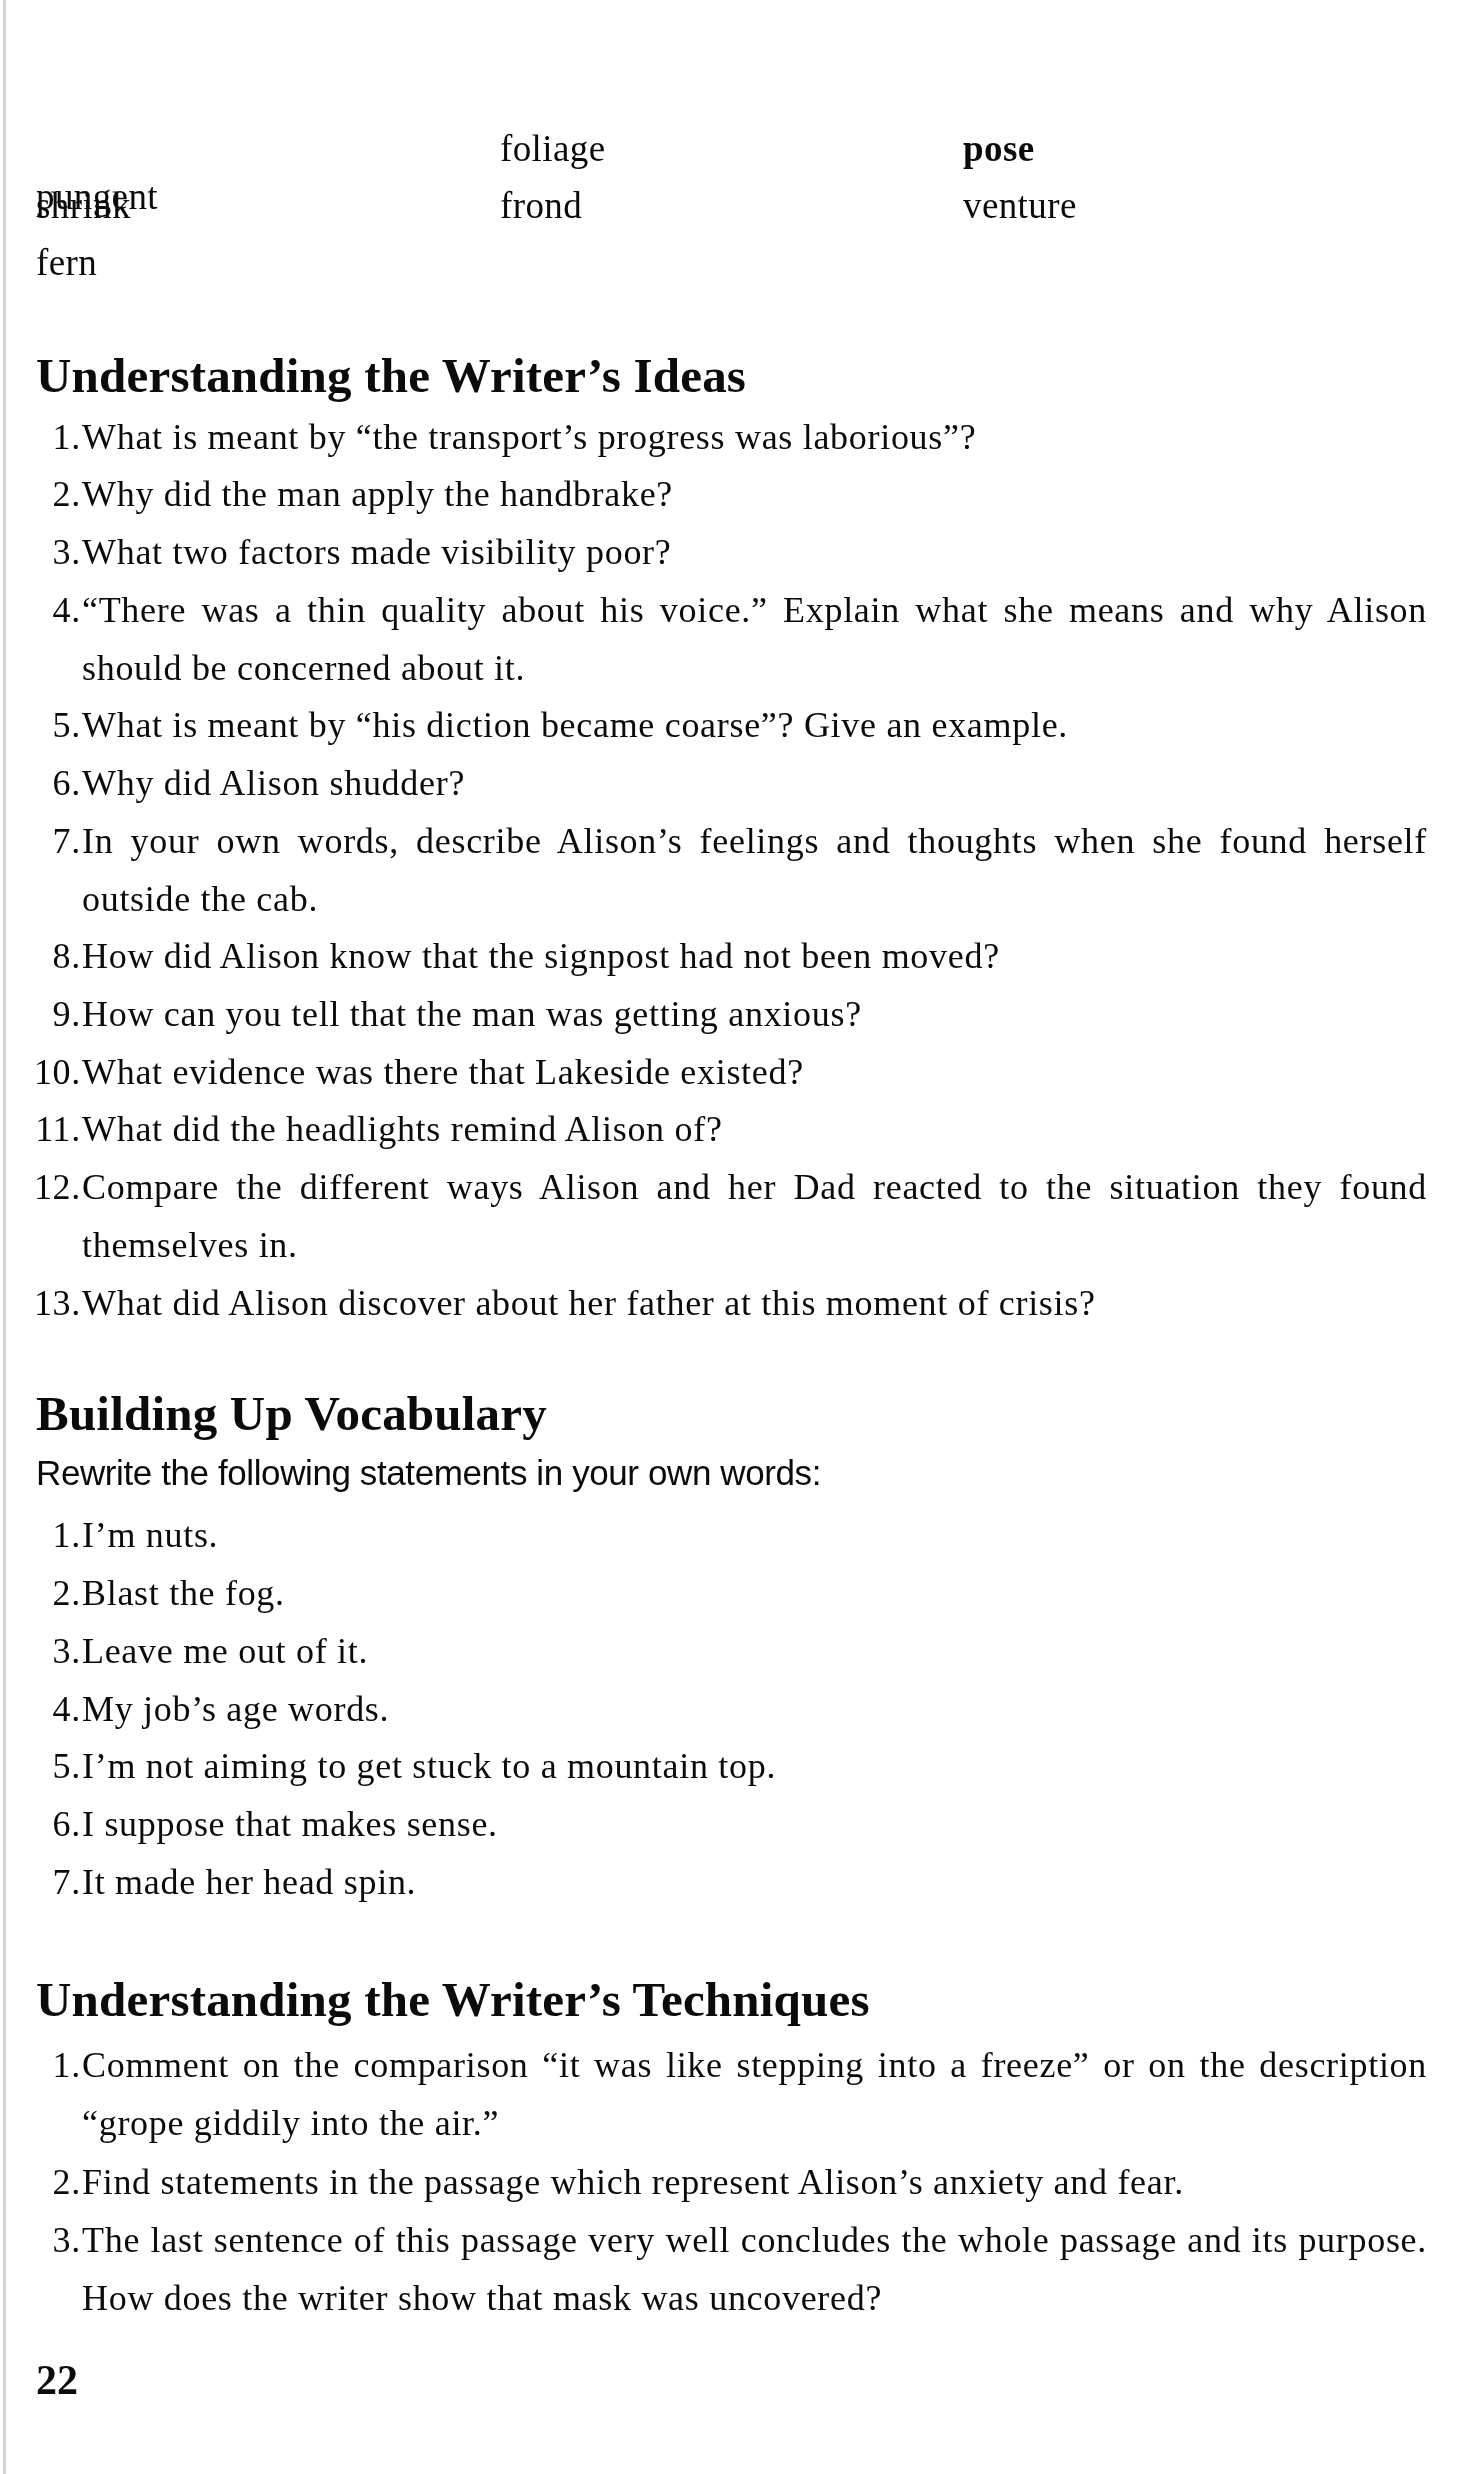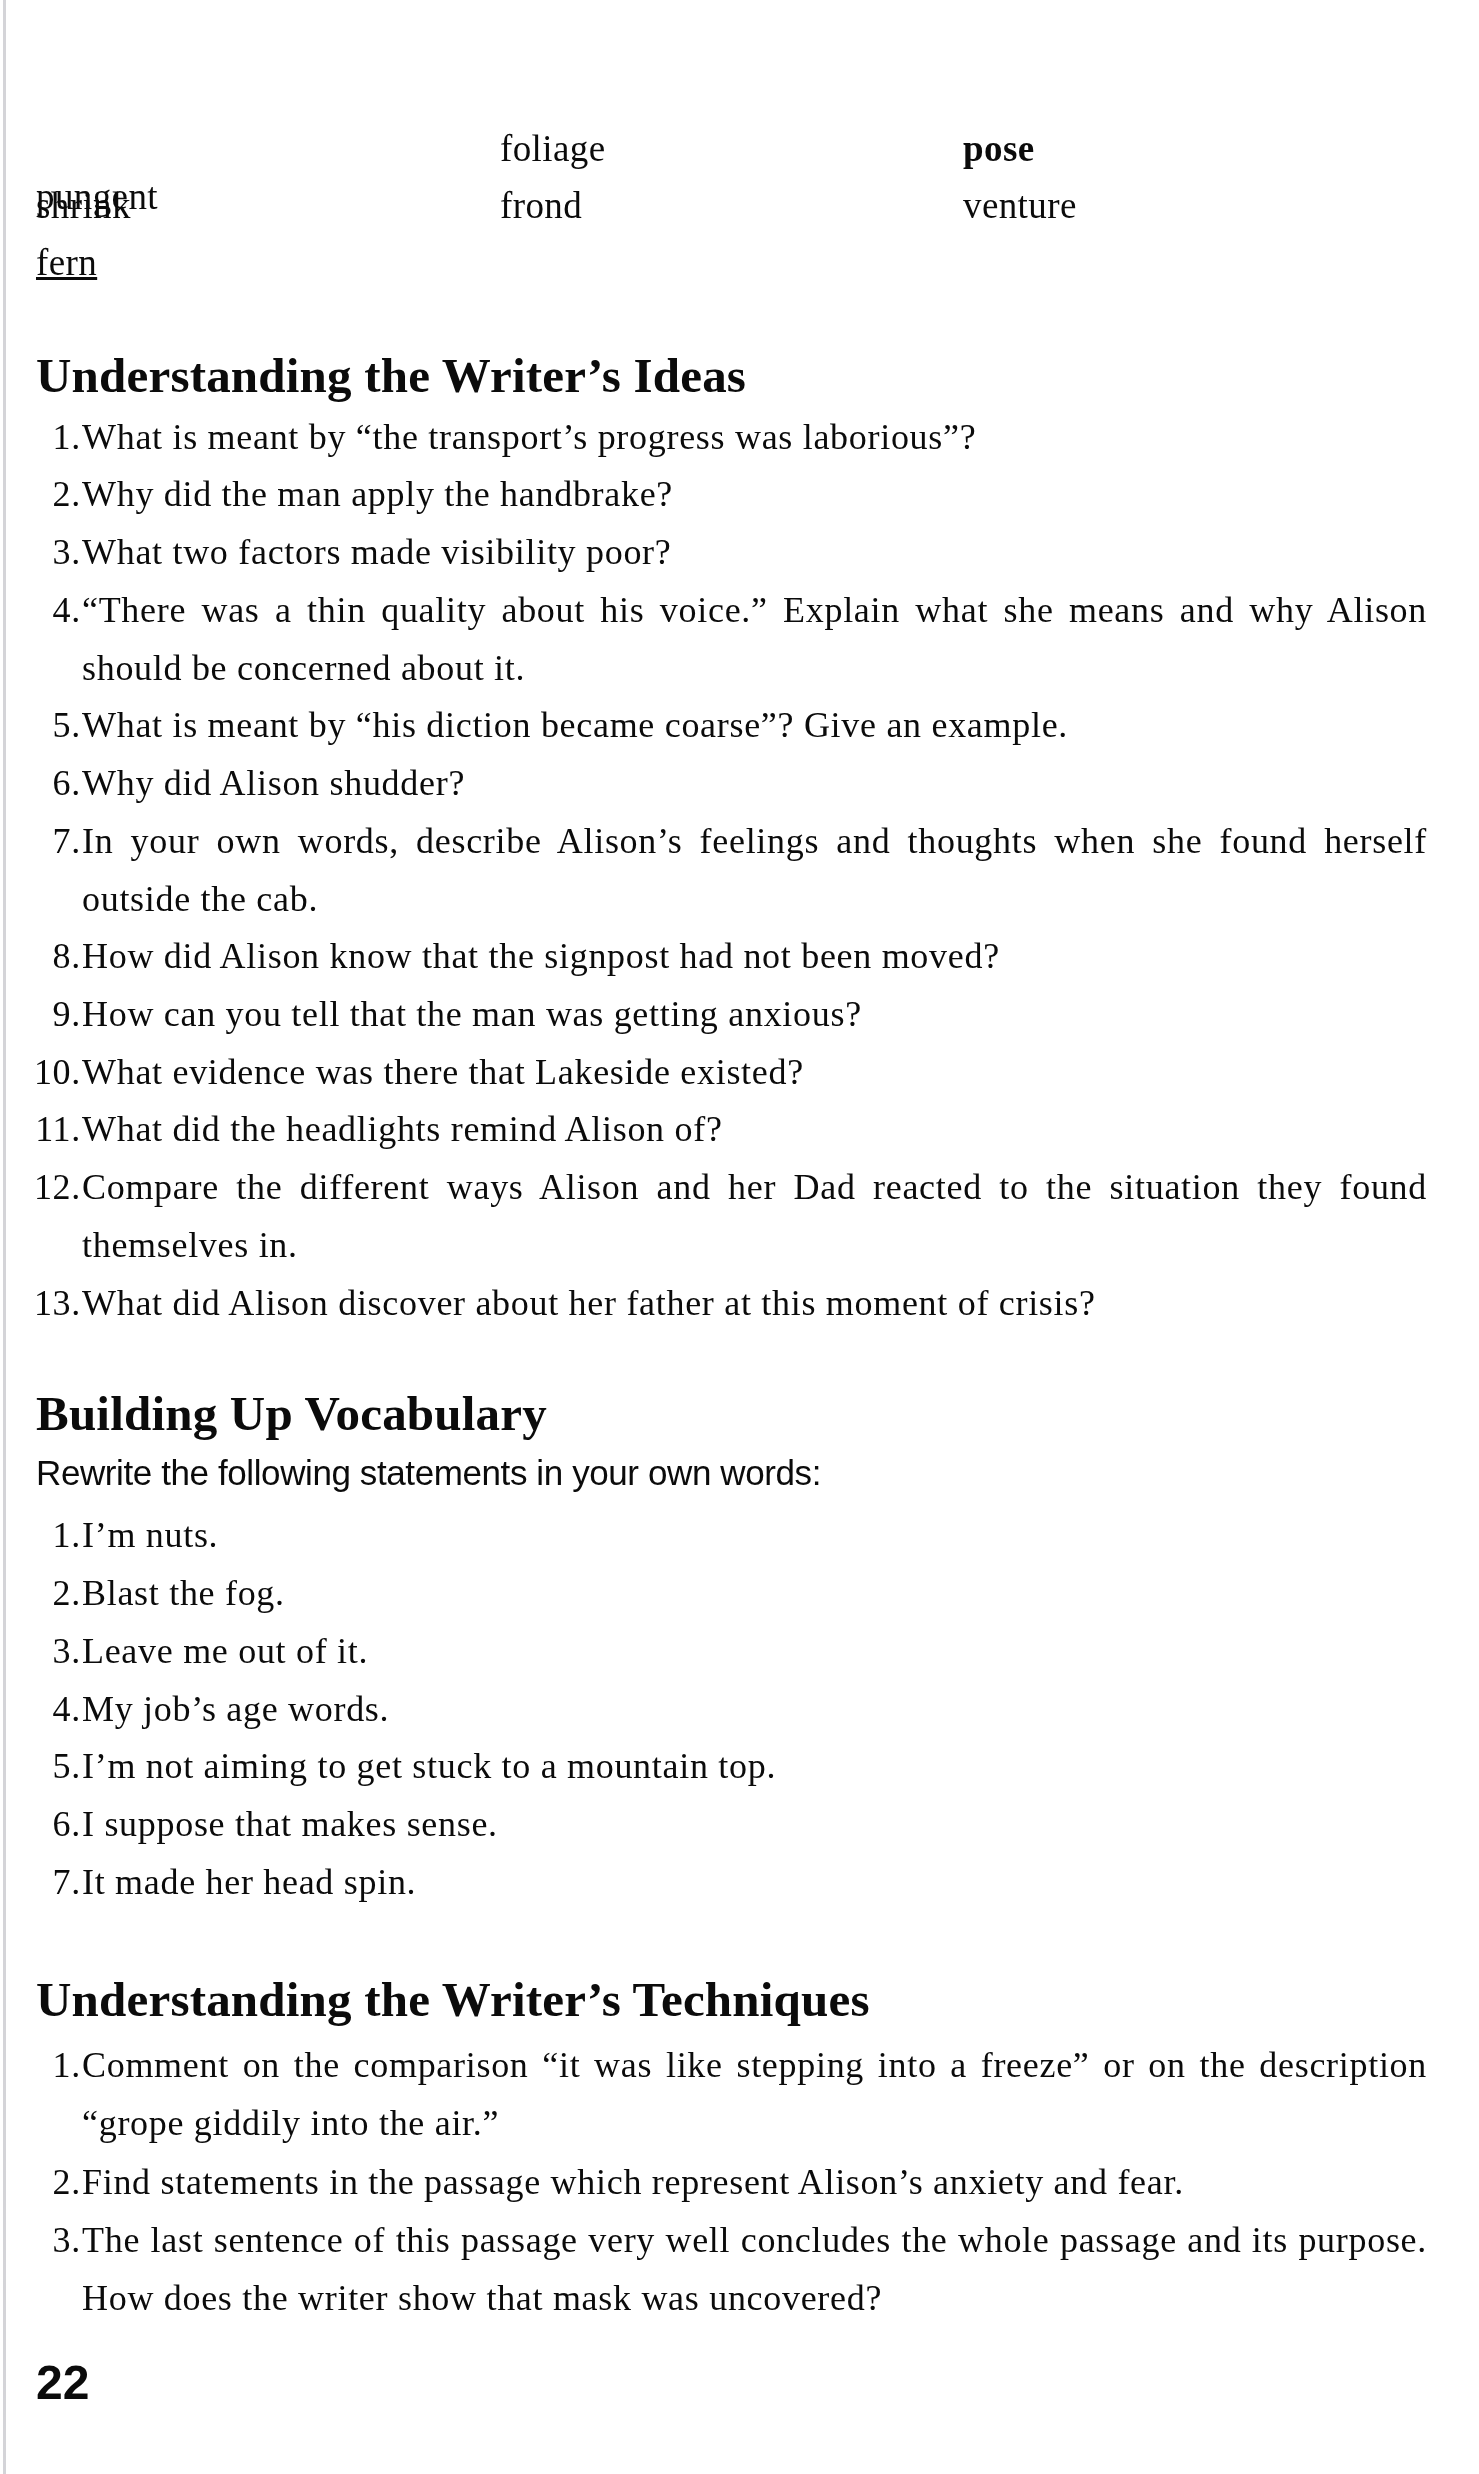--- a/index.html
+++ b/index.html
@@ -5,31 +5,31 @@
   html, body { margin: 0; padding: 0; background: #ffffff; }
   body { width: 1479px; height: 2475px; position: relative; overflow: hidden; color: #0b0b0b; }
   .page-edge { position: absolute; left: 3.3px; top: 0; width: 2.5px; height: 2475px; background: #d4d4d8; }
   .serif { font-family: "Liberation Serif", "DejaVu Serif", serif; }
   .word { position: absolute; font-size: 37px; line-height: 1; letter-spacing: 0.4px; }
   .heading { position: absolute; left: 36px; font-family: "Liberation Serif", serif; font-weight: bold; font-size: 49px; line-height: 1; letter-spacing: 0.2px; }
   .item { position: absolute; left: 0; width: 1427px; font-family: "Liberation Serif", serif; font-size: 36px; line-height: 58px; letter-spacing: 0.7px; }
   .item .num { position: absolute; right: 1346px; text-align: right; white-space: nowrap; }
   .item .txt { display: block; margin-left: 82px; text-align: justify; text-align-last: left; }
   .instruction { position: absolute; left: 36px; font-family: "Liberation Sans", sans-serif; font-size: 35px; line-height: 1; letter-spacing: -0.4px; }
-  .pagenum { position: absolute; left: 36px; top: 2359px; font-family: Liberation Sans, sans-serif; font-weight: bold; font-size: 48px; line-height: 1; }
+  .pagenum { position: absolute; left: 36px; top: 2359px; font-family: Liberation Serif, serif; font-weight: bold; font-size: 42px; line-height: 1; }
 </style>
 </head>
 <body>
 
 <div class="page-edge"></div>
 
 <div>
   <span class="word serif" style="left:36px; top:130px;margin-top:48px;">pungent</span>
   <span class="word serif" style="left:36px; top:187px;">shrink</span>
-  <span class="word serif" style="left:36px; top:244px;text-decoration:underline;">fern</span>
+  <span class="word serif" style="left:36px; top:244px;">fern</span>
   <span class="word serif" style="left:500px; top:130px;">foliage</span>
   <span class="word serif" style="left:500px; top:187px;">frond</span>
   <span class="word serif" style="left:963px; top:130px;font-weight:bold;">pose</span>
   <span class="word serif" style="left:963px; top:187px;">venture</span>
 </div>
 
 <div>
   <div class="heading" style="top:351px;">Understanding the Writer’s Ideas</div>
 
   <div class="item" style="top:408px;">

